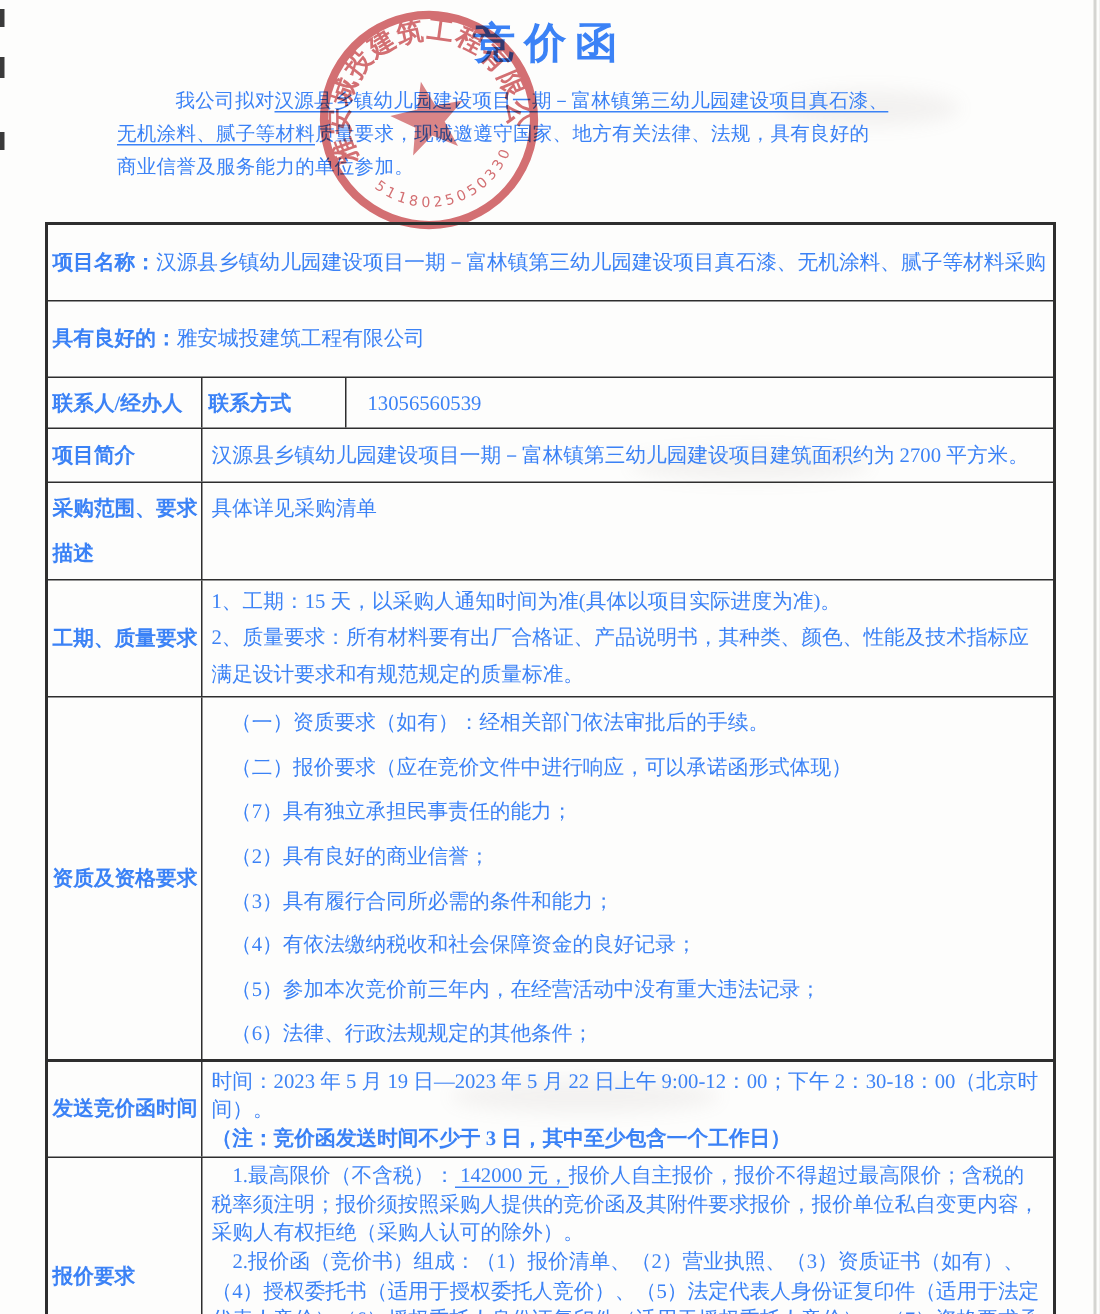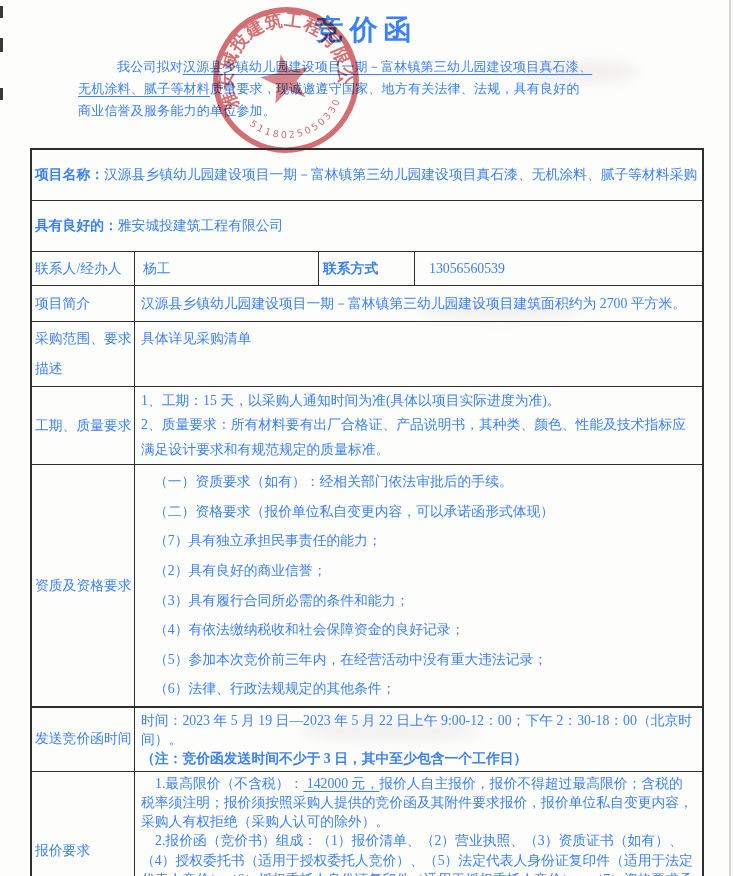--- a/index.html
+++ b/index.html
@@ -34,21 +34,21 @@
   .doc-table {
     position:absolute; left:30px; top:148px; width:674px;
     border:2px solid #2e2e2e; box-sizing:border-box;
     font-size:13.8px; line-height:18px;
   }
   .t-row { display:flex; border-bottom:1px solid #2e2e2e; box-sizing:border-box; background:transparent; }
   .t-row:last-child { border-bottom:none; }
   .t-row.thick { border-bottom-width:2px; }
   .t-label {
     flex:0 0 103px; width:103px; border-right:1px solid #2e2e2e; box-sizing:border-box;
-    font-weight:normal; display:flex; flex-direction:column; justify-content:center;
+    font-weight:bold; display:flex; flex-direction:column; justify-content:center;
     padding:2px 2px 2px 3px;
   }
   .t-label .lbl-line { display:block; }
   .t-content { flex:1 1 auto; box-sizing:border-box; padding:2px 6px; }
   .v-center { display:flex; align-items:center; }
   .single-cell { flex:1 1 auto; box-sizing:border-box; padding:16px 3px; display:flex; align-items:center; }
   .single-cell b { font-weight:bold; }
 
   .r1 { min-height:28px; }
   .r2 { min-height:32px; }
@@ -129,21 +129,20 @@
       <div class="single-cell">
         <b>具有良好的：</b>
           <span>雅安城投建筑工程有限公司</span>
       </div>
     </div>
 
     <div class="t-row r3">
       <div class="t-label">
         <span class="lbl-line">联系人/经办人</span>
       </div>
-      <div class="cell-mid c-contact-name">杨工</div>
       <div class="cell-mid c-contact-method">联系方式</div>
       <div class="c-contact-phone">13056560539</div>
     </div>
 
     <div class="t-row r4">
       <div class="t-label">
         <span class="lbl-line">项目简介</span>
       </div>
       <div class="t-content v-center">汉源县乡镇幼儿园建设项目一期－富林镇第三幼儿园建设项目建筑面积约为 2700 平方米。</div>
     </div>
@@ -167,21 +166,21 @@
         <p>2、质量要求：所有材料要有出厂合格证、产品说明书，其种类、颜色、性能及技术指标应满足设计要求和有规范规定的质量标准。</p>
       </div>
     </div>
 
     <div class="t-row r7 thick">
       <div class="t-label">
         <span class="lbl-line">资质及资格要求</span>
       </div>
       <div class="t-content qual-content">
         <p>（一）资质要求（如有）：经相关部门依法审批后的手续。</p>
-        <p>（二）资格要求（报价单位私自变更内容，可以承诺函形式体现）</p>
+        <p>（二）报价要求（应在竞价文件中进行响应，可以承诺函形式体现）</p>
         <p>（7）具有独立承担民事责任的能力；</p>
         <p>（2）具有良好的商业信誉；</p>
         <p>（3）具有履行合同所必需的条件和能力；</p>
         <p>（4）有依法缴纳税收和社会保障资金的良好记录；</p>
         <p>（5）参加本次竞价前三年内，在经营活动中没有重大违法记录；</p>
         <p>（6）法律、行政法规规定的其他条件；</p>
       </div>
     </div>
 
     <div class="t-row r8">

